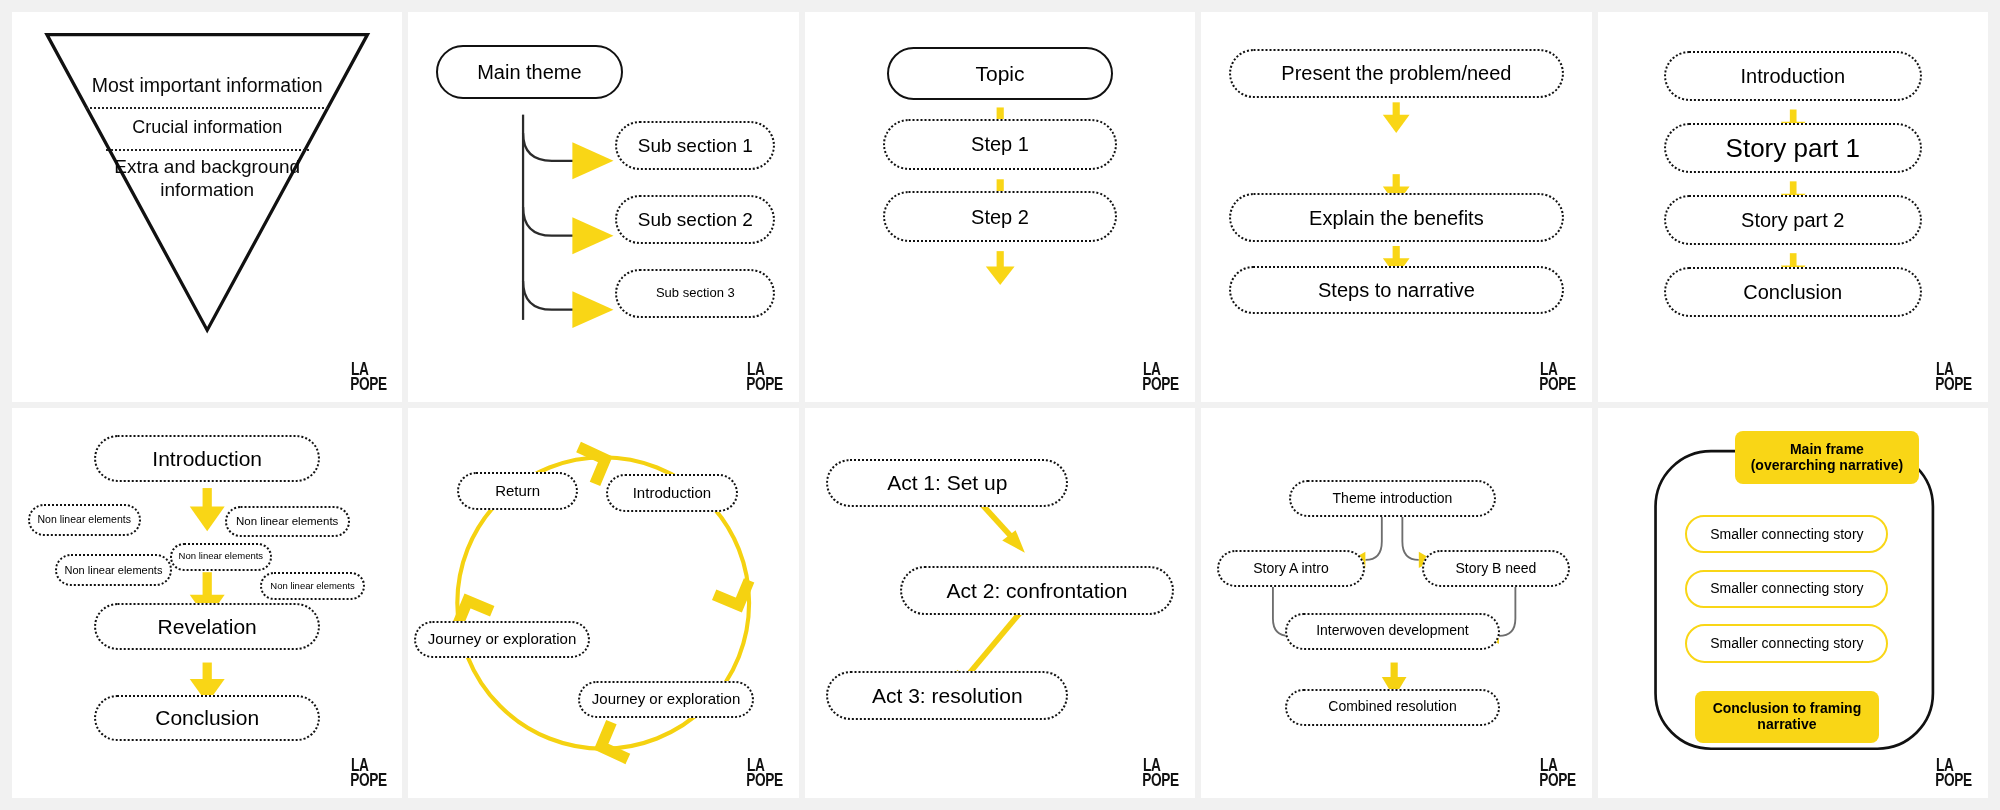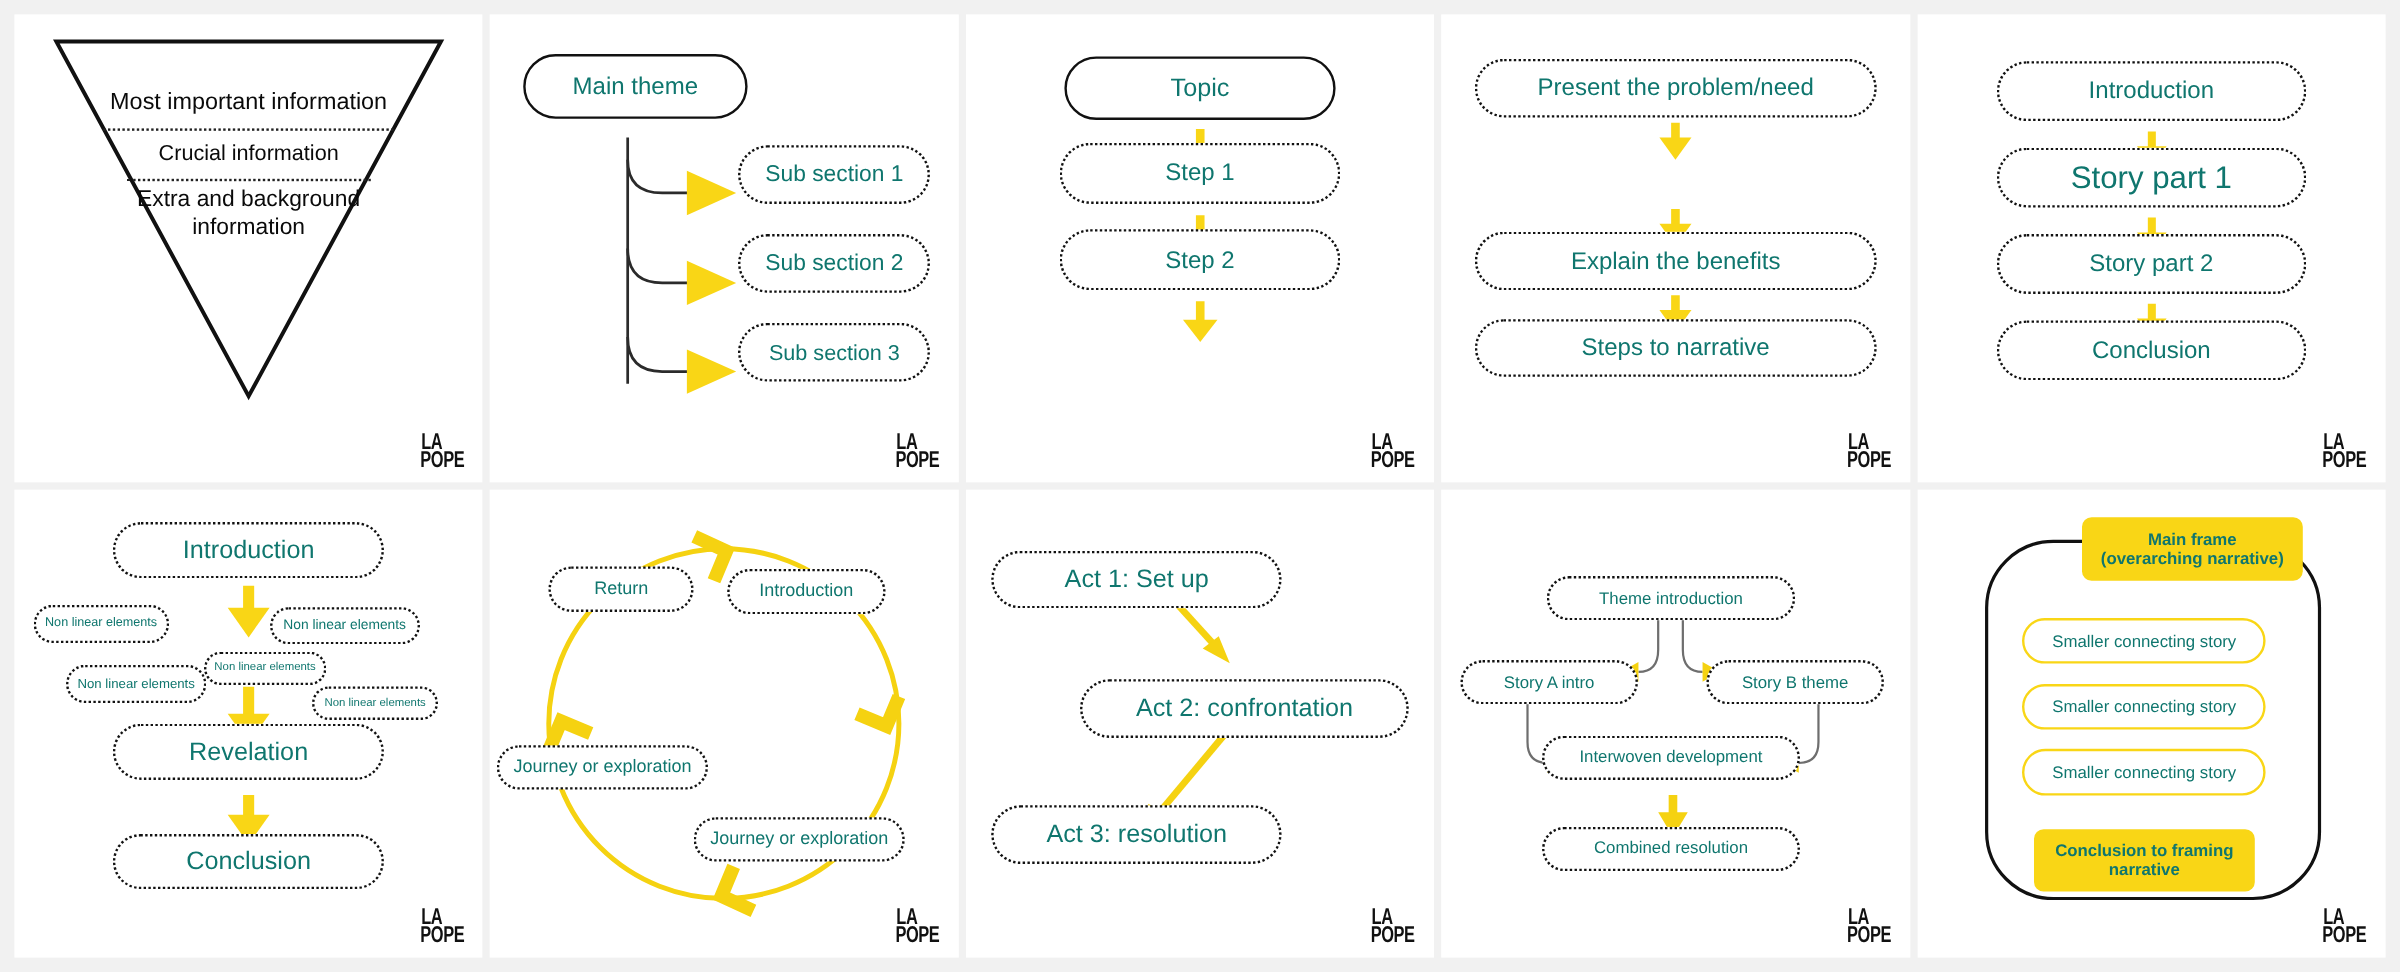--- a/index.html
+++ b/index.html
@@ -37,21 +37,21 @@
     text-align: left;
     font-size: 19px;
   }
   .logo .l2 { margin-left: -1px; }
 
   
   .pill {
     position: absolute;
     display: flex; align-items: center; justify-content: center;
     text-align: center;
-    color: #0f766e;
+    color: #000000;
     background: #fff;
     border-radius: 999px;
     line-height: 1.12;
     white-space: nowrap;
   }
   .pill.dotted {
     border: 2.5px dotted #111;
   }
   .pill.solid {
     border: 2.5px solid #111;
@@ -115,21 +115,21 @@
 
       <path d="M112,262 Q112,290 140,290 L162,290" fill="none" stroke="#2b2b2b" stroke-width="2.2"></path>
 
       <polygon points="160,127 200,145 160,163" fill="#f9d616"></polygon>
       <polygon points="160,200 200,218 160,236" fill="#f9d616"></polygon>
       <polygon points="160,272 200,290 160,308" fill="#f9d616"></polygon>
     </svg>
     <div class="pill solid" style="left:7%; top:8.5%; width:48%; height:13.8%; font-size:20px;">Main theme</div>
     <div class="pill dotted" style="left:53%; top:28.0%; width:41%; height:12.5%; font-size:19px;">Sub section 1</div>
     <div class="pill dotted" style="left:53%; top:47.0%; width:41%; height:12.5%; font-size:19px;">Sub section 2</div>
-    <div class="pill dotted" style="left:53%; top:66.0%; width:41%; height:12.5%; font-size:18px;">Sub section 3</div>
+    <div class="pill dotted" style="left:53%; top:66.0%; width:41%; height:12.5%; font-size:13px;">Sub section 3</div>
     <div class="logo">
       <div>LA</div>
       <div class="l2">POPE</div>
     </div>
   </div>
 
   <div class="card">
     <svg class="layer" viewBox="0 0 380 380" preserveAspectRatio="none">
       <g fill="none" stroke="#f9d616" stroke-width="7" stroke-linecap="butt">
         <path d="M190,93 L190,112"></path>
@@ -268,21 +268,21 @@
       <polygon points="212,140 212,156 226,148" fill="#f5d211"></polygon>
       <polygon points="86,214 86,230 100,222" fill="#f5d211"></polygon>
       <polygon points="290,214 290,230 276,222" fill="#f5d211"></polygon>
       <g fill="none" stroke="#f5d211" stroke-width="7" stroke-linecap="butt">
         <path d="M188,248 L188,264"></path>
       </g>
       <polygon points="176,262 200,262 188,282" fill="#f5d211"></polygon>
     </svg>
     <div class="pill dotted" style="left:22.5%; top:18.5%; width:53%; height:9.5%; font-size:14px; border-width:2px;">Theme introduction</div>
     <div class="pill dotted" style="left:4.0%; top:36.5%; width:38%; height:9.5%; font-size:14px; border-width:2px;">Story A intro</div>
-    <div class="pill dotted" style="left:56.5%; top:36.5%; width:38%; height:9.5%; font-size:14px; border-width:2px;">Story B theme</div>
+    <div class="pill dotted" style="left:56.5%; top:36.5%; width:38%; height:9.5%; font-size:14px; border-width:2px;">Story B need</div>
     <div class="pill dotted" style="left:21.5%; top:52.5%; width:55%; height:9.5%; font-size:14px; border-width:2px;">Interwoven development</div>
     <div class="pill dotted" style="left:21.5%; top:72.0%; width:55%; height:9.5%; font-size:14px; border-width:2px;">Combined resolution</div>
     <div class="logo">
       <div>LA</div>
       <div class="l2">POPE</div>
     </div>
   </div>
 
   <div class="card">
     <svg class="layer" viewBox="0 0 380 380" preserveAspectRatio="none">

